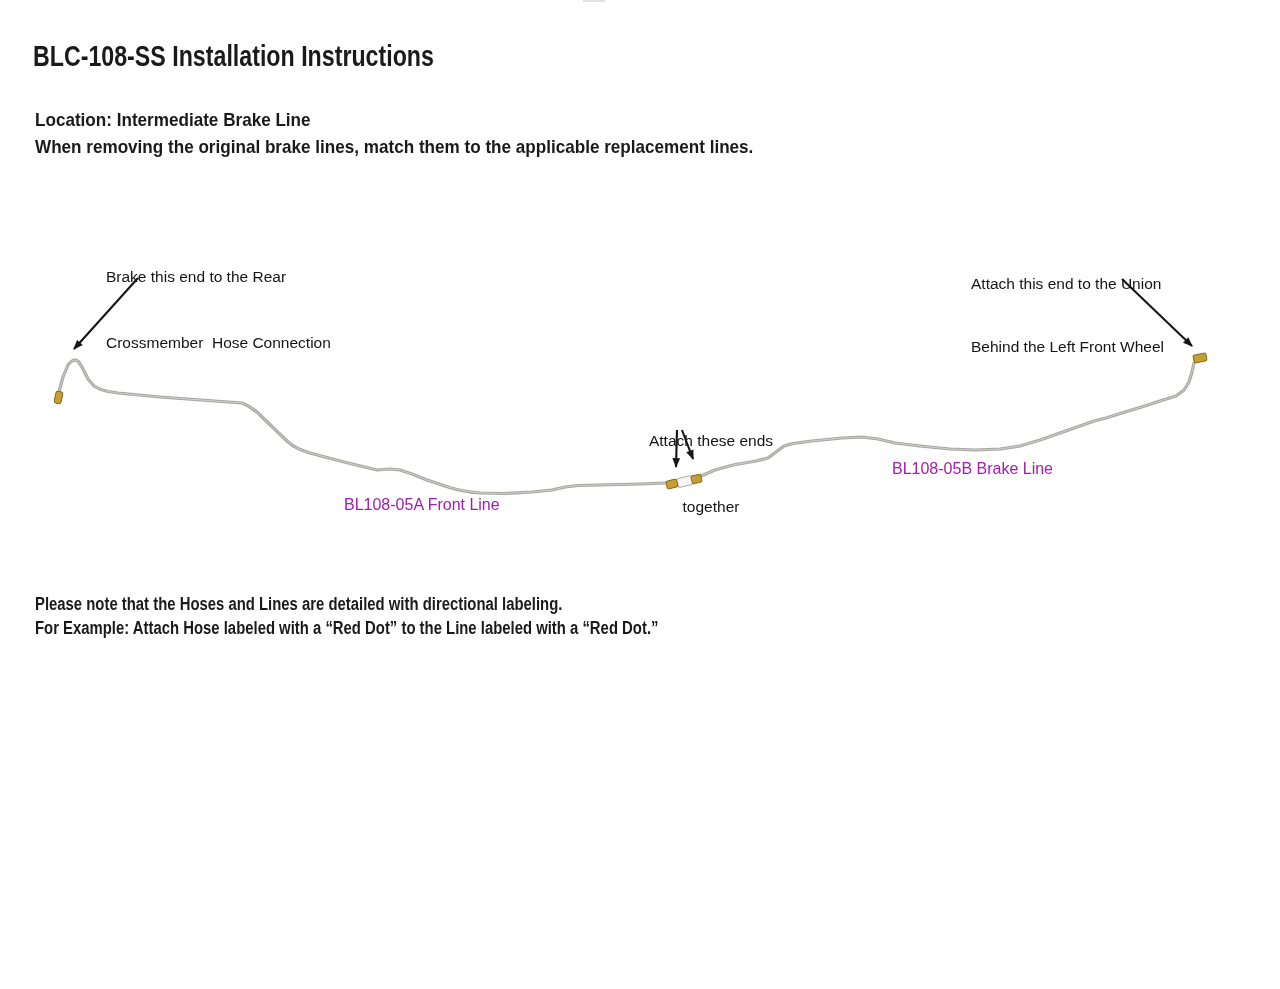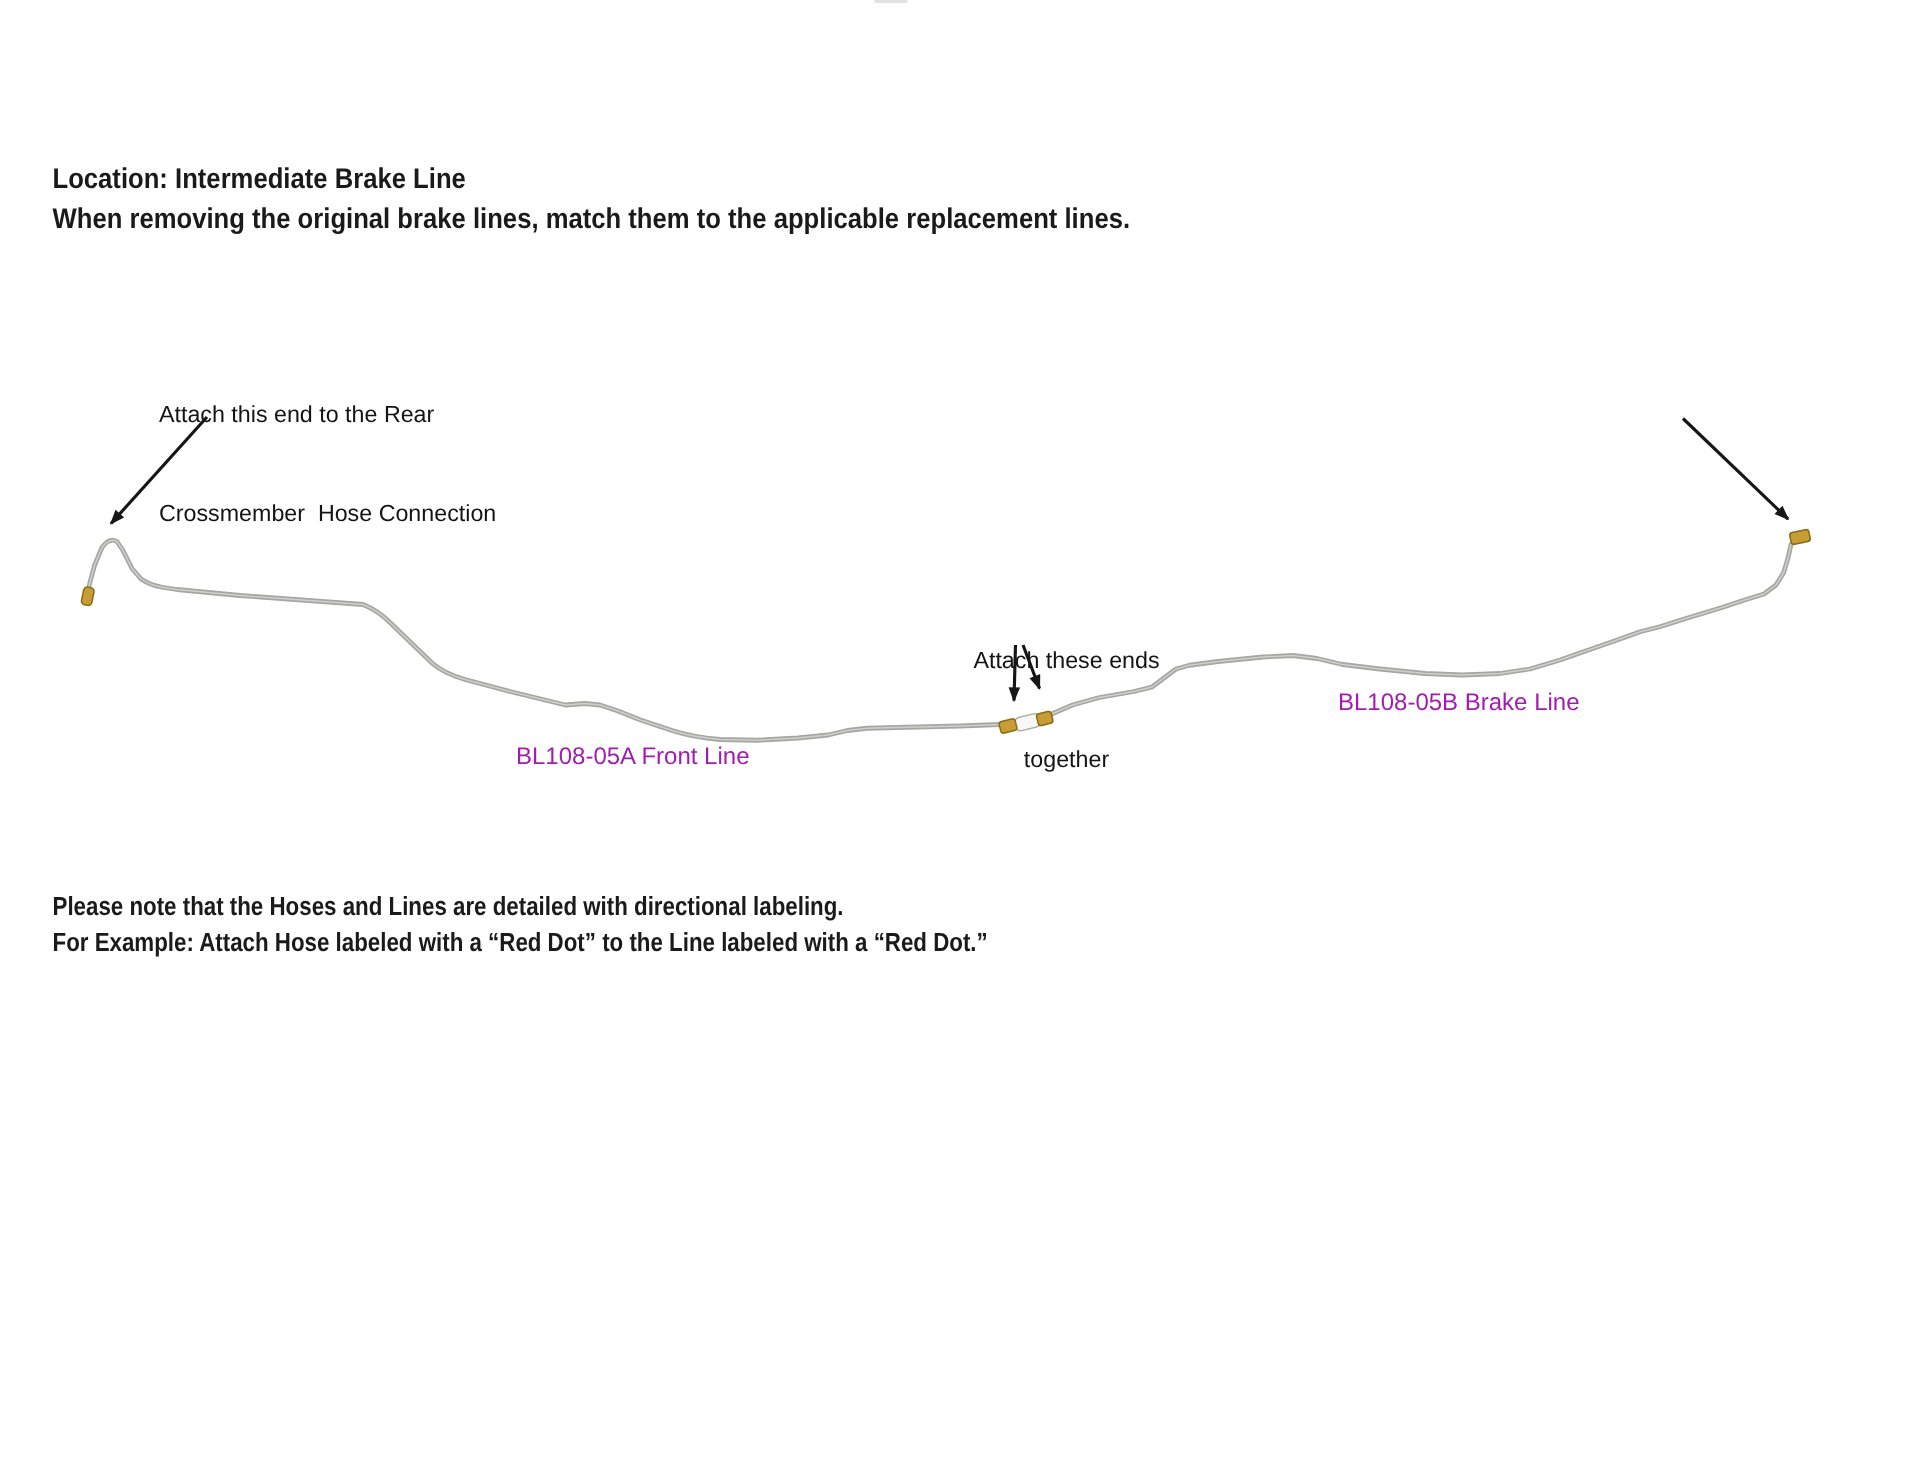--- a/index.html
+++ b/index.html
@@ -30,20 +30,21 @@
   .footer { position:absolute; left:35px; top:592px; }
   .cx-footer { transform:scaleX(0.85); font-weight:bold; font-size:17.5px; line-height:24px; }
 </style>
 </head>
 <body>
 
 <div class="page">
 
   <div class="top-artifact"></div>
 
+  <h1 class="title"><span class="cx cx-title">BLC-108-SS Installation Instructions</span></h1>
 
   <div class="intro">
     <div class="cx cx-intro">
       <div>Location: Intermediate Brake Line</div>
       <div>When removing the original brake lines, match them to the applicable replacement lines.</div>
     </div>
   </div>
 
   <svg class="diagram" viewBox="0 0 1280 989" xmlns="http://www.w3.org/2000/svg">
     <defs>
@@ -80,29 +81,33 @@
 
     <g fill="none" stroke-width="2.1">
       <path marker-end="url(#ah)" d="M138,278 L74,349" stroke="#161616"></path>
       <path marker-end="url(#ah)" d="M677,430 L676,467" stroke="#161616"></path>
       <path marker-end="url(#ah)" d="M682,430 L693,459" stroke="#161616"></path>
       <path marker-end="url(#ah)" d="M1122,279 L1192,346" stroke="#161616"></path>
     </g>
   </svg>
 
   <div class="callout callout-rear">
-    <div>Attach this end to the Rear</div>
+    <div>Brake this end to the Rear</div>
     <div>Crossmember  Hose Connection</div>
   </div>
 
   <div class="callout callout-middle">
     <div>Attach these ends</div>
     <div>together</div>
   </div>
 
+  <div class="callout callout-union">
+    <div>Attach this end to the Union</div>
+    <div>Behind the Left Front Wheel</div>
+  </div>
 
   <div class="part-label label-a">BL108-05A Front Line</div>
   <div class="part-label label-b">BL108-05B Brake Line</div>
 
   <div class="footer">
     <div class="cx cx-footer">
       <div>Please note that the Hoses and Lines are detailed with directional labeling.</div>
       <div>For Example: Attach Hose labeled with a “Red Dot” to the Line labeled with a “Red Dot.”</div>
     </div>
   </div>

